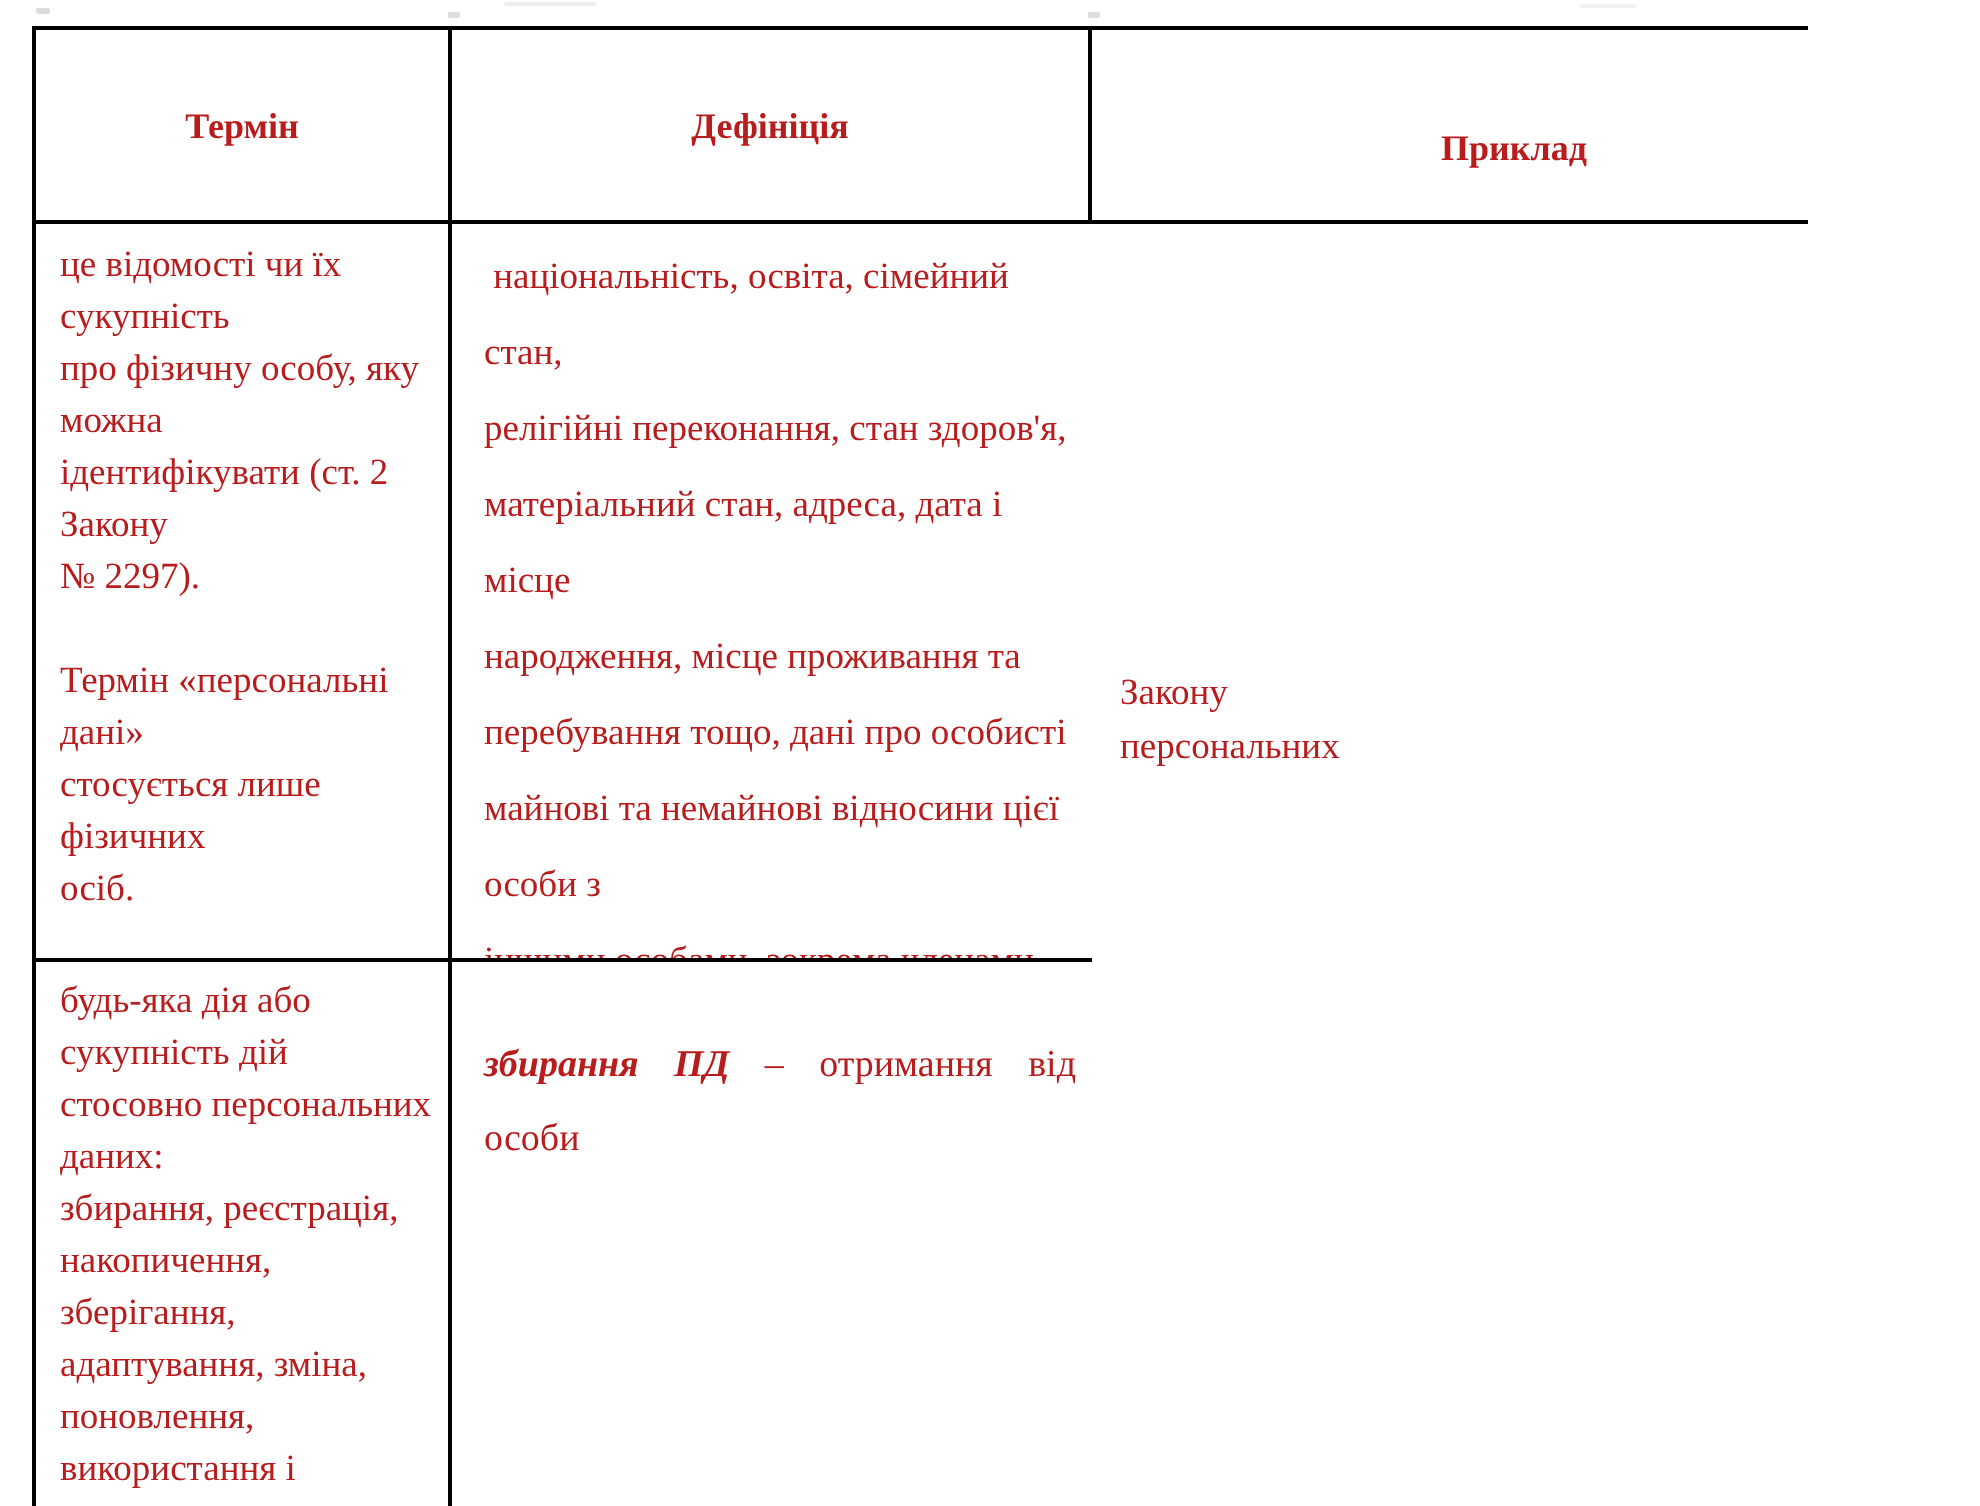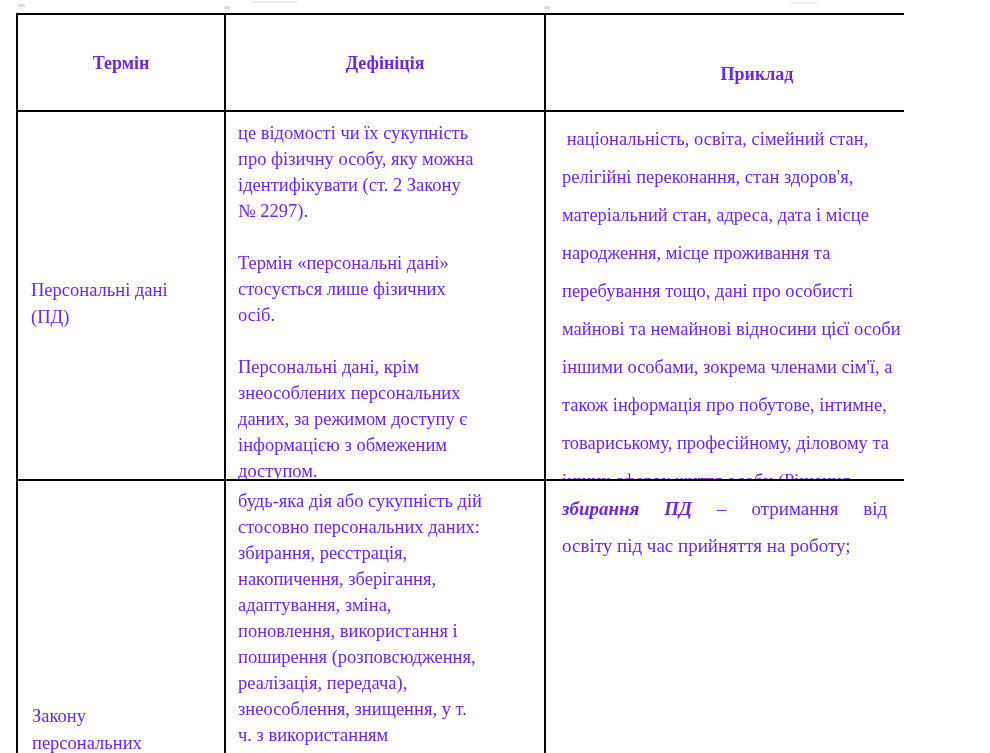--- a/index.html
+++ b/index.html
@@ -2,21 +2,21 @@
 <html><head>
 <meta charset="utf-8">
 <style>
   html,body{margin:0;padding:0;background:#ffffff;}
   .page{
     position:relative;
     width:904px;height:753px;
     background:#ffffff;
     overflow:hidden;
     font-family:"Liberation Serif","DejaVu Serif",serif;
-    color:#6d28d9;
+    color:#b91c1c;
   }
   
   .spk{position:absolute;background:#000;border-radius:1px;}
 
   .tbl{
     position:absolute;left:16px;top:13px;
     width:954px;
     box-sizing:border-box;
     border:2px solid #000;
     border-bottom:none;
@@ -50,21 +50,21 @@
   .ex1{padding:8px 5px 0 16px;line-height:38px;}
 
   .term2{padding:222px 6px 0 14px;line-height:27px;}
   .def2{padding:7px 6px 0 12px;min-height:300px;}
   .ex2{padding:9px 8px 0 16px;min-height:290px;font-size:19px;}
 
   .jline{
     line-height:37.4px;
     text-align:left;
   }
-  .jline.stretch{text-align:justify;text-align-last:justify;}
+  .jline.stretch{text-align:justify;text-align-last:justify;margin-top:24px;}
   .lead{font-weight:bold;font-style:italic;}
 </style>
 </head>
 <body>
 
 <div class="page">
 
   <div class="spk" style="left:18px;top:4px;width:7px;height:3px;opacity:.14;"></div>
   <div class="spk" style="left:252px;top:1px;width:46px;height:2px;opacity:.07;"></div>
   <div class="spk" style="left:224px;top:6px;width:6px;height:3px;opacity:.13;"></div>
@@ -77,24 +77,20 @@
     <div class="cell head bcol brow">
       <span>Термін</span>
     </div>
     <div class="cell head bcol brow">
       <span>Дефініція</span>
     </div>
     <div class="cell head lower brow">
       <span>Приклад</span>
     </div>
 
-    <div class="cell term1 bcol brow">
-      <span class="prew">Персональні дані
-(ПД)</span>
-    </div>
     <div class="cell def1 prew bcol brow">це відомості чи їх сукупність
 про фізичну особу, яку можна
 ідентифікувати (ст. 2 Закону
 № 2297).
 
 Термін «персональні дані»
 стосується лише фізичних
 осіб.
 
 Персональні дані, крім
@@ -125,17 +121,16 @@
 накопичення, зберігання,
 адаптування, зміна,
 поновлення, використання і
 поширення (розповсюдження,
 реалізація, передача),
 знеособлення, знищення, у т.
 ч. з використанням
 інформаційних</div>
     <div class="cell ex2">
         <div class="jline stretch"><span class="lead">збирання ПД</span> – отримання від особи</div>
-        <div class="jline">освіту під час прийняття на роботу;</div>
       </div>
 
   </div>
 </div>
 
 </body></html>

